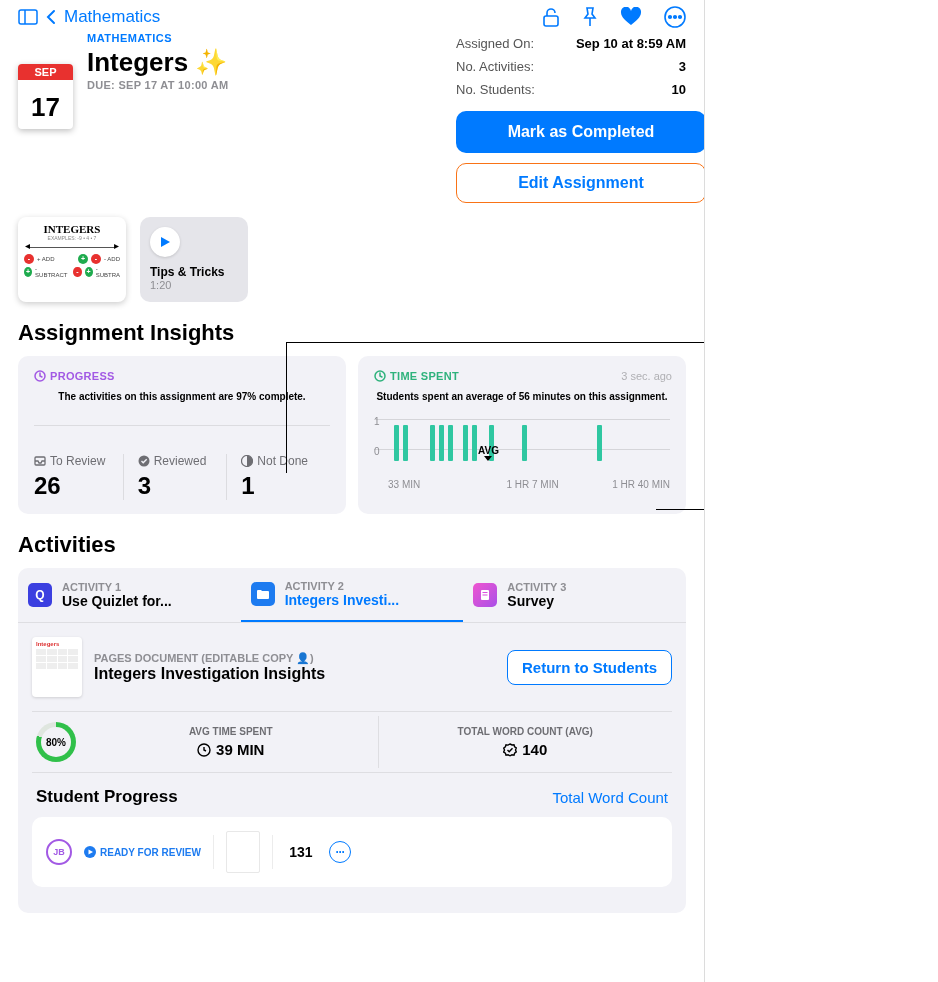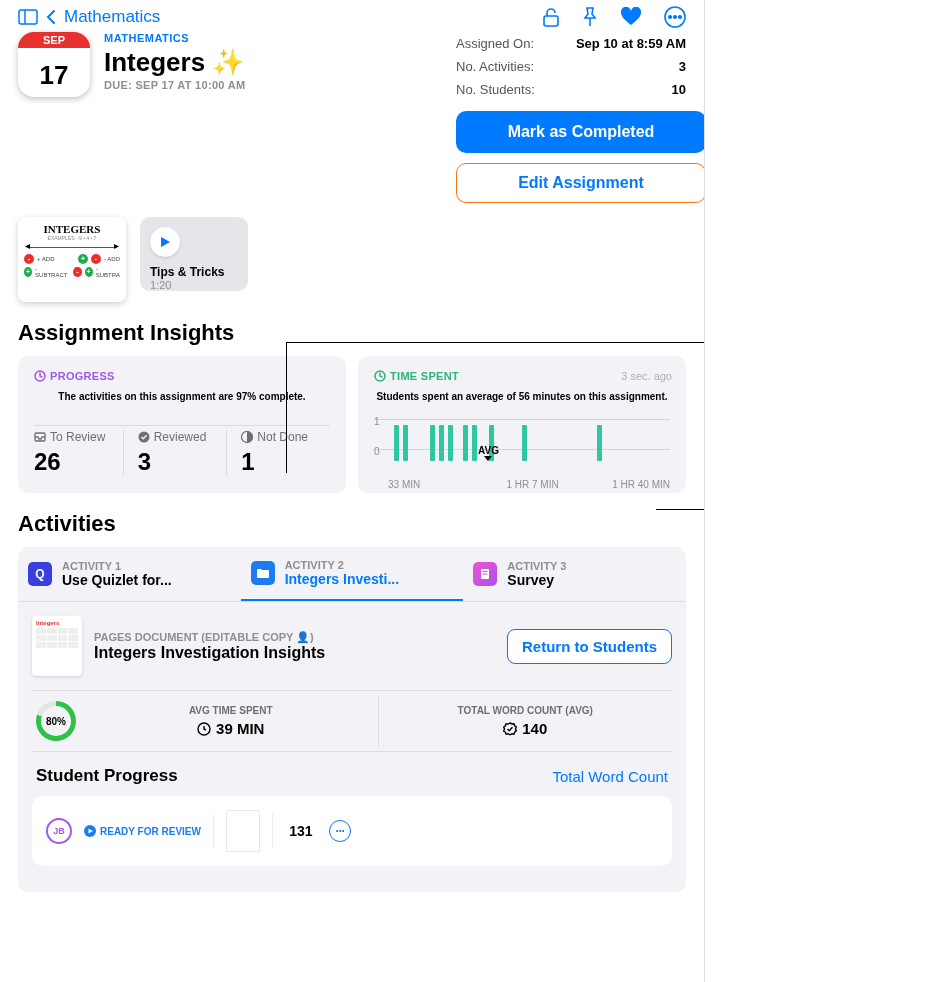--- a/index.html
+++ b/index.html
@@ -5,21 +5,21 @@
   * { box-sizing: border-box; margin: 0; padding: 0; }
   body { font-family: -apple-system, BlinkMacSystemFont, "Segoe UI", Helvetica, Arial, sans-serif; width: 938px; height: 982px; background: #fff; color: #000; font-size: 14px; }
   .app { width: 705px; height: 100%; border-right: 1px solid #dcdcdc; overflow: hidden; position: relative; }
   .topbar { display: flex; align-items: center; justify-content: space-between; padding: 6px 18px 0 18px; }
   .topbar-left { display: flex; align-items: center; gap: 8px; color: #007aff; font-size: 17px; }
   .topbar-right { display: flex; align-items: center; gap: 22px; color: #007aff; }
   .icon { display: inline-flex; align-items: center; justify-content: center; }
   .icon svg { display: block; }
   .header { display: flex; padding: 4px 18px 0 18px; }
   .header-left { flex: 1; display: flex; gap: 14px; align-items: flex-start; }
-  .cal-chip { width: 72px; background: #fff; border-radius: 16px; box-shadow: 0 2px 6px rgba(0,0,0,.25); overflow: hidden; text-align: center; }
+  .cal-chip { width: 55px; background: #fff; border-radius: 4px; box-shadow: 0 2px 6px rgba(0,0,0,.25); overflow: hidden; text-align: center; margin-top: 32px; }
   .cal-chip .mon { background: #e8312f; color: #fff; font-size: 11px; font-weight: 700; padding: 2px 0; }
   .cal-chip .day { font-size: 26px; font-weight: 600; padding: 12px 0 6px; }
   .title-block .cat { color: #007aff; font-size: 11px; font-weight: 700; letter-spacing: .5px; }
   .title-block h1 { font-size: 26px; font-weight: 700; margin: 3px 0 1px; }
   .title-block .due { color: #8e8e93; font-size: 11px; font-weight: 600; letter-spacing: .3px; }
   .header-right { width: 230px; font-size: 13px; }
   .kv-row { display: flex; justify-content: space-between; color: #555; padding: 4px 0; }
   .kv-row .v { color: #000; font-weight: 600; }
   .btn-primary { width: 250px; margin-top:10px; background: #007aff; color: #fff; border: none; border-radius: 10px; font-size: 16px; font-weight: 600; padding: 12px 0; }
   .btn-secondary { width: 250px; margin-top:10px; background: #fff; color: #007aff; border: 1px solid #f97316; border-radius: 10px; font-size: 16px; font-weight: 600; padding: 10px 0; }
@@ -30,33 +30,33 @@
   .att { width: 108px; border-radius: 10px; overflow: hidden; font-size: 12px; }
   .att.poster { background: #fff; border-radius: 8px; box-shadow: 0 2px 6px rgba(0,0,0,.2); padding: 6px; height: 85px; }
   .att.poster .ptitle { font-weight:700; font-size:11px; text-align:center; font-family: "Comic Sans MS", cursive; }
   .poster-line { border-top:1px solid #555; margin:6px 4px; position:relative; }
   .poster-line::before,.poster-line::after{content:"▸";position:absolute;top:-8px;font-size:10px;}
   .poster-line::before{left:-3px;transform:scaleX(-1);}
   .poster-line::after{right:-3px;}
   .dot{display:inline-block;width:10px;height:10px;border-radius:50%;font-size:7px;color:#fff;text-align:center;line-height:10px;font-weight:700;}
   .dot.r{background:#e8312f}.dot.g{background:#1fab4e}
   .prow{display:flex;gap:3px;align-items:center;font-size:6px;color:#444;margin-top:2px;}
-  .att.tips{ background:#e5e5ea; padding:10px; height:74px;}
+  .att.tips{ background:#e5e5ea; padding:10px; height:85px;}
   .play{width:30px;height:30px;border-radius:50%;background:#fff;display:flex;align-items:center;justify-content:center;color:#007aff;margin-bottom:8px;box-shadow:0 1px 3px rgba(0,0,0,.15)}
   .tips .tt{font-weight:600;font-size:12px}
   .tips .tm{color:#8e8e93;font-size:11px}
   h2.sec { font-size: 22px; font-weight: 700; padding: 18px 18px 10px 18px; }
   .insights { display: flex; gap: 12px; padding: 0 18px; }
   .card { flex: 1; background: #f2f2f7; border-radius: 10px; padding: 14px 16px; position: relative; }
   .card .tag { font-size: 11px; font-weight: 700; letter-spacing: .3px; display:flex; align-items:center; gap:4px;}
   .card.progress .tag { color: #a259e4; }
   .card.time .tag { color: #2fb27c; }
   .card .summary { font-size: 10px; font-weight: 600; margin-top: 8px; line-height: 1.3; text-align: center; }
   .card .ago { position: absolute; right: 14px; top: 14px; color: #b0b0b4; font-size: 11px; }
-  .stats { display: flex; border-top: 1px solid #dcdce0; margin-top: 22px; padding-top: 4px; }
+  .stats { display: flex; border-top: 1px solid #dcdce0; margin-top: 22px; padding-top: 28px; }
   .stat { flex: 1; display:flex; flex-direction:column; gap:4px; }
   .stat:not(:first-child){border-left:1px solid #dcdce0;padding-left:14px;}
   .stat .sl { color: #6e6e73; font-size: 12px; display:flex; gap:4px; align-items:center;}
   .stat .sv { font-size: 24px; font-weight: 700; }
   .chart{margin-top:16px;position:relative;height:60px;}
   .ax-top{position:absolute;left:0;top:0;font-size:10px;color:#8e8e93;border-top:1px solid #d5d5d9;width:100%;}
   .ax-bot{position:absolute;left:0;bottom:18px;font-size:10px;color:#8e8e93;border-top:1px solid #d5d5d9;width:100%;}
   .bars{position:absolute;left:14px;right:0;bottom:18px;height:38px;display:flex;align-items:flex-end;}
   .bar{width:5px;background:#2fc7a1;margin-right:4px;border-radius:1px;}
   .xlabels{position:absolute;left:14px;right:0;bottom:0;display:flex;font-size:10px;color:#8e8e93;}

